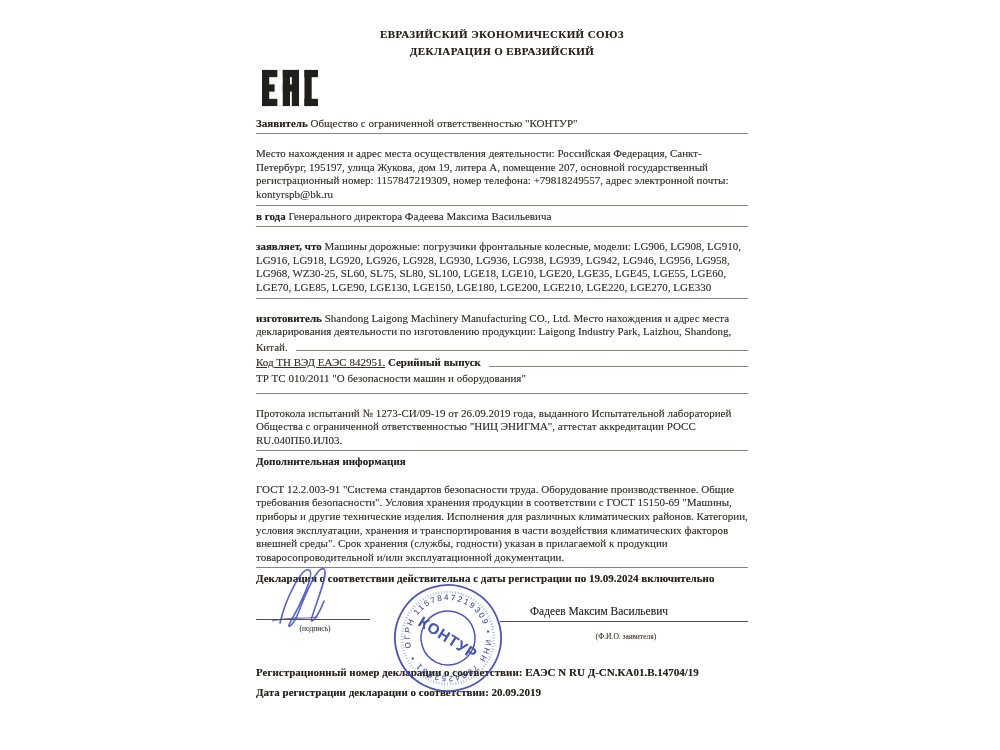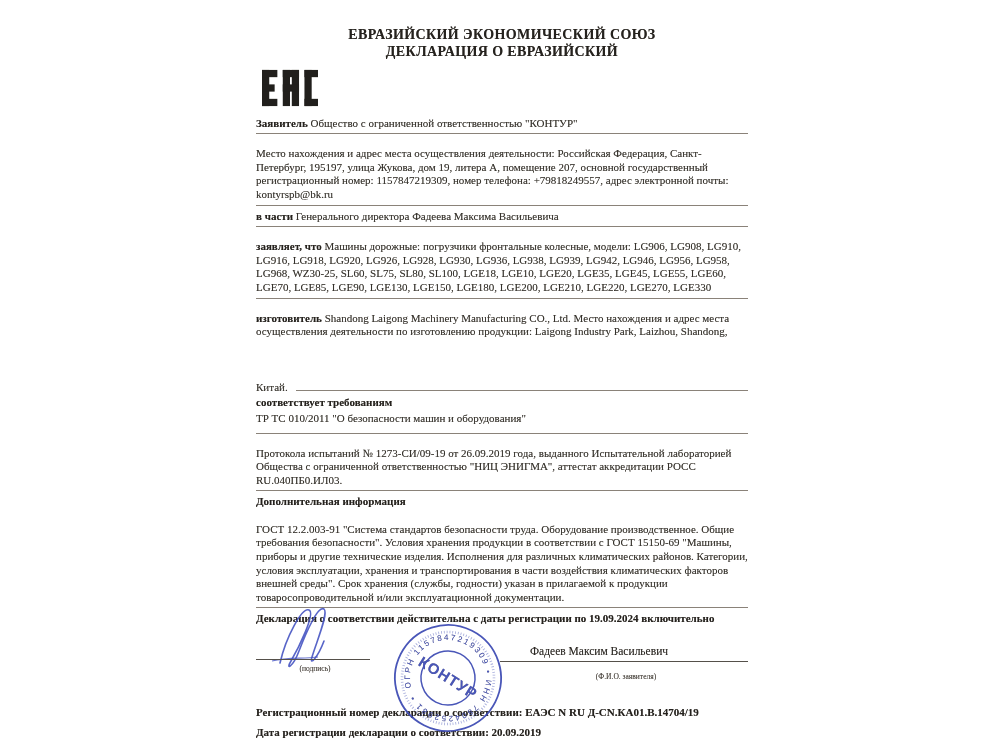--- a/index.html
+++ b/index.html
@@ -1,28 +1,28 @@
 <!DOCTYPE html>
 <html><head>
 <meta charset="utf-8">
 <style>
   html,body{margin:0;padding:0;}
   body{
     width:1000px;height:750px;position:relative;background:#ffffff;
     font-family:"Liberation Serif", serif;color:#36332d;overflow:hidden;
   }
   .doc{position:absolute;left:256px;top:26px;width:492px;font-size:11px;line-height:13.6px;}
-  .title{text-align:center;font-weight:bold;font-size:14px;line-height:17px;
+  .title{text-align:center;font-weight:bold;font-size:11px;line-height:17px;
          letter-spacing:.4px;color:#25221e;margin:0 0 8px 0;}
   .eac{margin:2px 0 4px 6px;}
   .row{padding:1px 0;}
   .b{font-weight:bold;color:#25221e;}
   .u{text-decoration:underline;}
   .rule{border-bottom:1px solid #8a8279;height:2px;margin-bottom:3px;}
-  .flexline{display:flex;align-items:baseline;margin-top:40px;}
+  .flexline{display:flex;align-items:baseline;}
   .flexline::after{content:"";flex:1 1 auto;border-bottom:1px solid #8a8279;
                    margin-left:8px;align-self:flex-end;margin-bottom:3px;}
   .para{text-align:left;margin-top:12px;}
   .gap4{height:4px;}
   .sigzone{position:relative;height:64px;margin:4px 0 8px 0;}
   .sig-line{position:absolute;left:0;top:28px;width:114px;border-bottom:1px solid #55504a;}
   .sig-caption{position:absolute;left:14px;top:31px;width:90px;text-align:center;
                font-size:7.5px;color:#4a453f;}
   .name-text{position:absolute;left:274px;top:14px;font-size:11.5px;color:#2c2925;}
   .name-line{position:absolute;left:244px;right:0;top:30px;border-bottom:1px solid #55504a;}
@@ -64,41 +64,43 @@
   <div class="row">
     <span class="b">Заявитель</span>
     <span>Общество с ограниченной ответственностью "КОНТУР"</span>
   </div>
   <div class="rule"></div>
 
   <div class="row para">Место нахождения и адрес места осуществления деятельности: Российская Федерация, Санкт-Петербург, 195197, улица Жукова, дом 19, литера А, помещение 207, основной государственный регистрационный номер: 1157847219309, номер телефона: +79818249557, адрес электронной почты: kontyrspb@bk.ru</div>
   <div class="rule"></div>
 
   <div class="row">
-    <span class="b">в части</span>
+    <span class="b">в года</span>
     <span>Генерального директора Фадеева Максима Васильевича</span>
   </div>
   <div class="rule"></div>
 
   <div class="row para">
     <span class="b">заявляет, что</span>
     <span>Машины дорожные: погрузчики фронтальные колесные,  модели: LG906, LG908, LG910, LG916, LG918, LG920, LG926, LG928, LG930, LG936, LG938, LG939, LG942, LG946, LG956, LG958, LG968, WZ30-25, SL60, SL75, SL80, SL100, LGE18, LGE10, LGE20, LGE35, LGE45, LGE55, LGE60, LGE70, LGE85, LGE90, LGE130, LGE150, LGE180, LGE200, LGE210, LGE220, LGE270, LGE330</span>
   </div>
   <div class="rule"></div>
 
   <div class="row para">
     <span class="b">изготовитель</span>
-    <span>Shandong Laigong Machinery Manufacturing CO., Ltd. Место нахождения и адрес места осуществления деятельности по изготовлению продукции: Laigong Industry Park, Laizhou, Shandong,</span>
+    <span>Shandong Laigong Machinery Manufacturing CO., Ltd. Место нахождения и адрес места декларирования деятельности по изготовлению продукции: Laigong Industry Park, Laizhou, Shandong,</span>
   </div>
   <div class="row flexline">
     <span>Китай.</span>
   </div>
 
+  <div class="row flexline">
+    <span><span class="u">Код ТН ВЭД ЕАЭС 842951.</span>&nbsp;<span class="b">Серийный выпуск</span></span>
+  </div>
 
-  <div class="row b">соответствует требованиям</div>
   <div class="row">ТР ТС 010/2011 "О безопасности машин и оборудования"</div>
   <div class="gap4"></div>
   <div class="rule"></div>
 
   <div class="row para">Протокола испытаний № 1273-СИ/09-19 от 26.09.2019 года, выданного Испытательной лабораторией Общества с ограниченной ответственностью "НИЦ ЭНИГМА", аттестат аккредитации РОСС RU.040ПБ0.ИЛ03.</div>
   <div class="rule"></div>
 
   <div class="row b">Дополнительная информация</div>
   <div class="row para">ГОСТ 12.2.003-91 "Система стандартов безопасности труда. Оборудование производственное. Общие требования безопасности". Условия хранения продукции в соответствии с ГОСТ 15150-69 "Машины, приборы и другие технические изделия. Исполнения для различных климатических районов. Категории, условия эксплуатации, хранения и транспортирования в части воздействия климатических факторов внешней среды". Срок хранения (службы, годности) указан в прилагаемой к продукции товаросопроводительной и/или эксплуатационной документации.</div>
   <div class="rule"></div>

